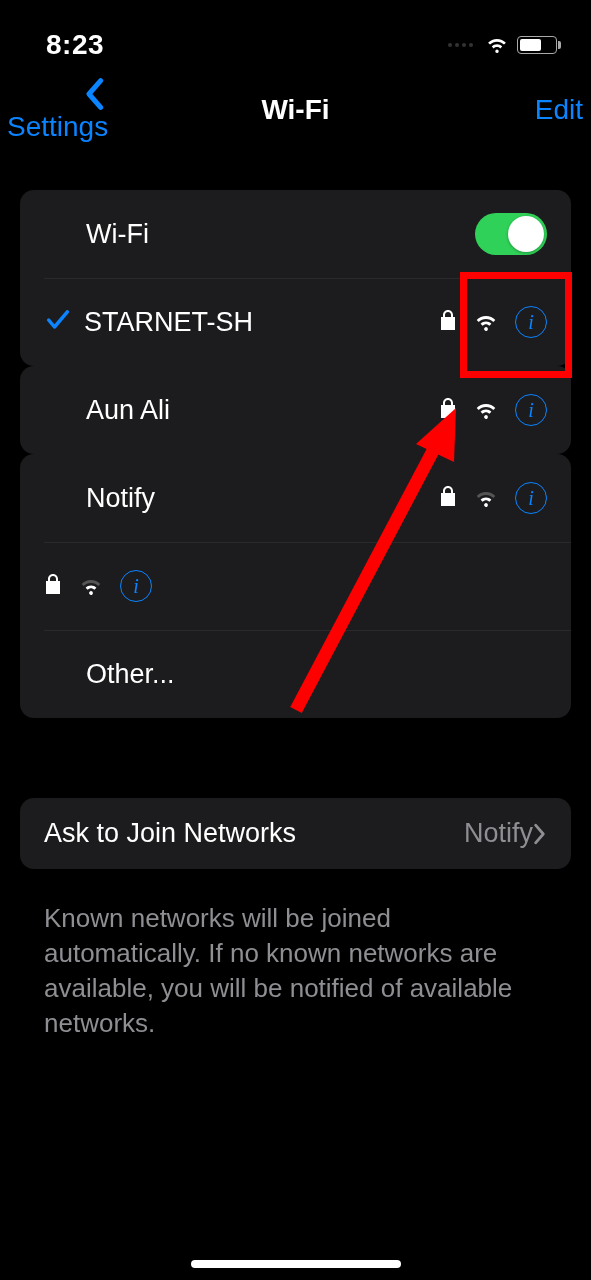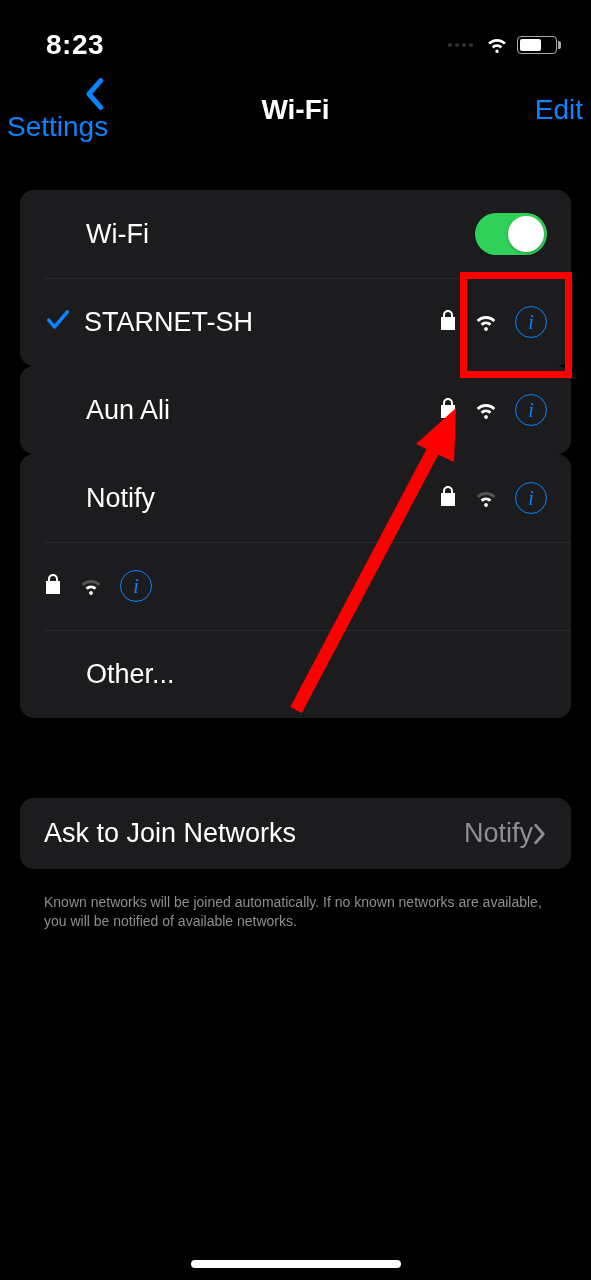--- a/index.html
+++ b/index.html
@@ -43,21 +43,21 @@
   
   .toggle { width:72px; height:42px; background:#30d158; border-radius:21px; position:relative;}
   .toggle-knob{ width:36px;height:36px;background:#fff;border-radius:50%;position:absolute;right:3px;top:3px;box-shadow:0 1px 3px rgba(0,0,0,0.3);}
 
   
   .ask-group{ margin-top:80px;}
   .ask-row{display:flex;align-items:center;justify-content:space-between;padding:0 24px;height:71px;}
   .ask-label{font-size:27px;}
   .ask-value{display:flex;align-items:center;color:#8e8e93;font-size:27px;gap:0;}
   .ask-value svg{width:14px;height:22px;}
-  .footer-text{color:#8e8e93;font-size:14px;line-height:1.35;margin:24px 24px 0 24px;}
+  .footer-text{color:#8e8e93;font-size:26px;line-height:1.35;margin:32px 24px 0 24px;}
 
   
   .highlight-box{position:absolute;left:460px;top:272px;width:112px;height:106px;border:7px solid #ff0000;z-index:50;pointer-events:none;}
   .arrow{position:absolute;left:276px;top:390px;width:200px;height:330px;z-index:50;pointer-events:none;}
 
   
   .home-ind{position:absolute;bottom:12px;left:50%;transform:translateX(-50%);width:210px;height:8px;background:#fff;border-radius:4px;}
 </style>
 </head>
 <body>

